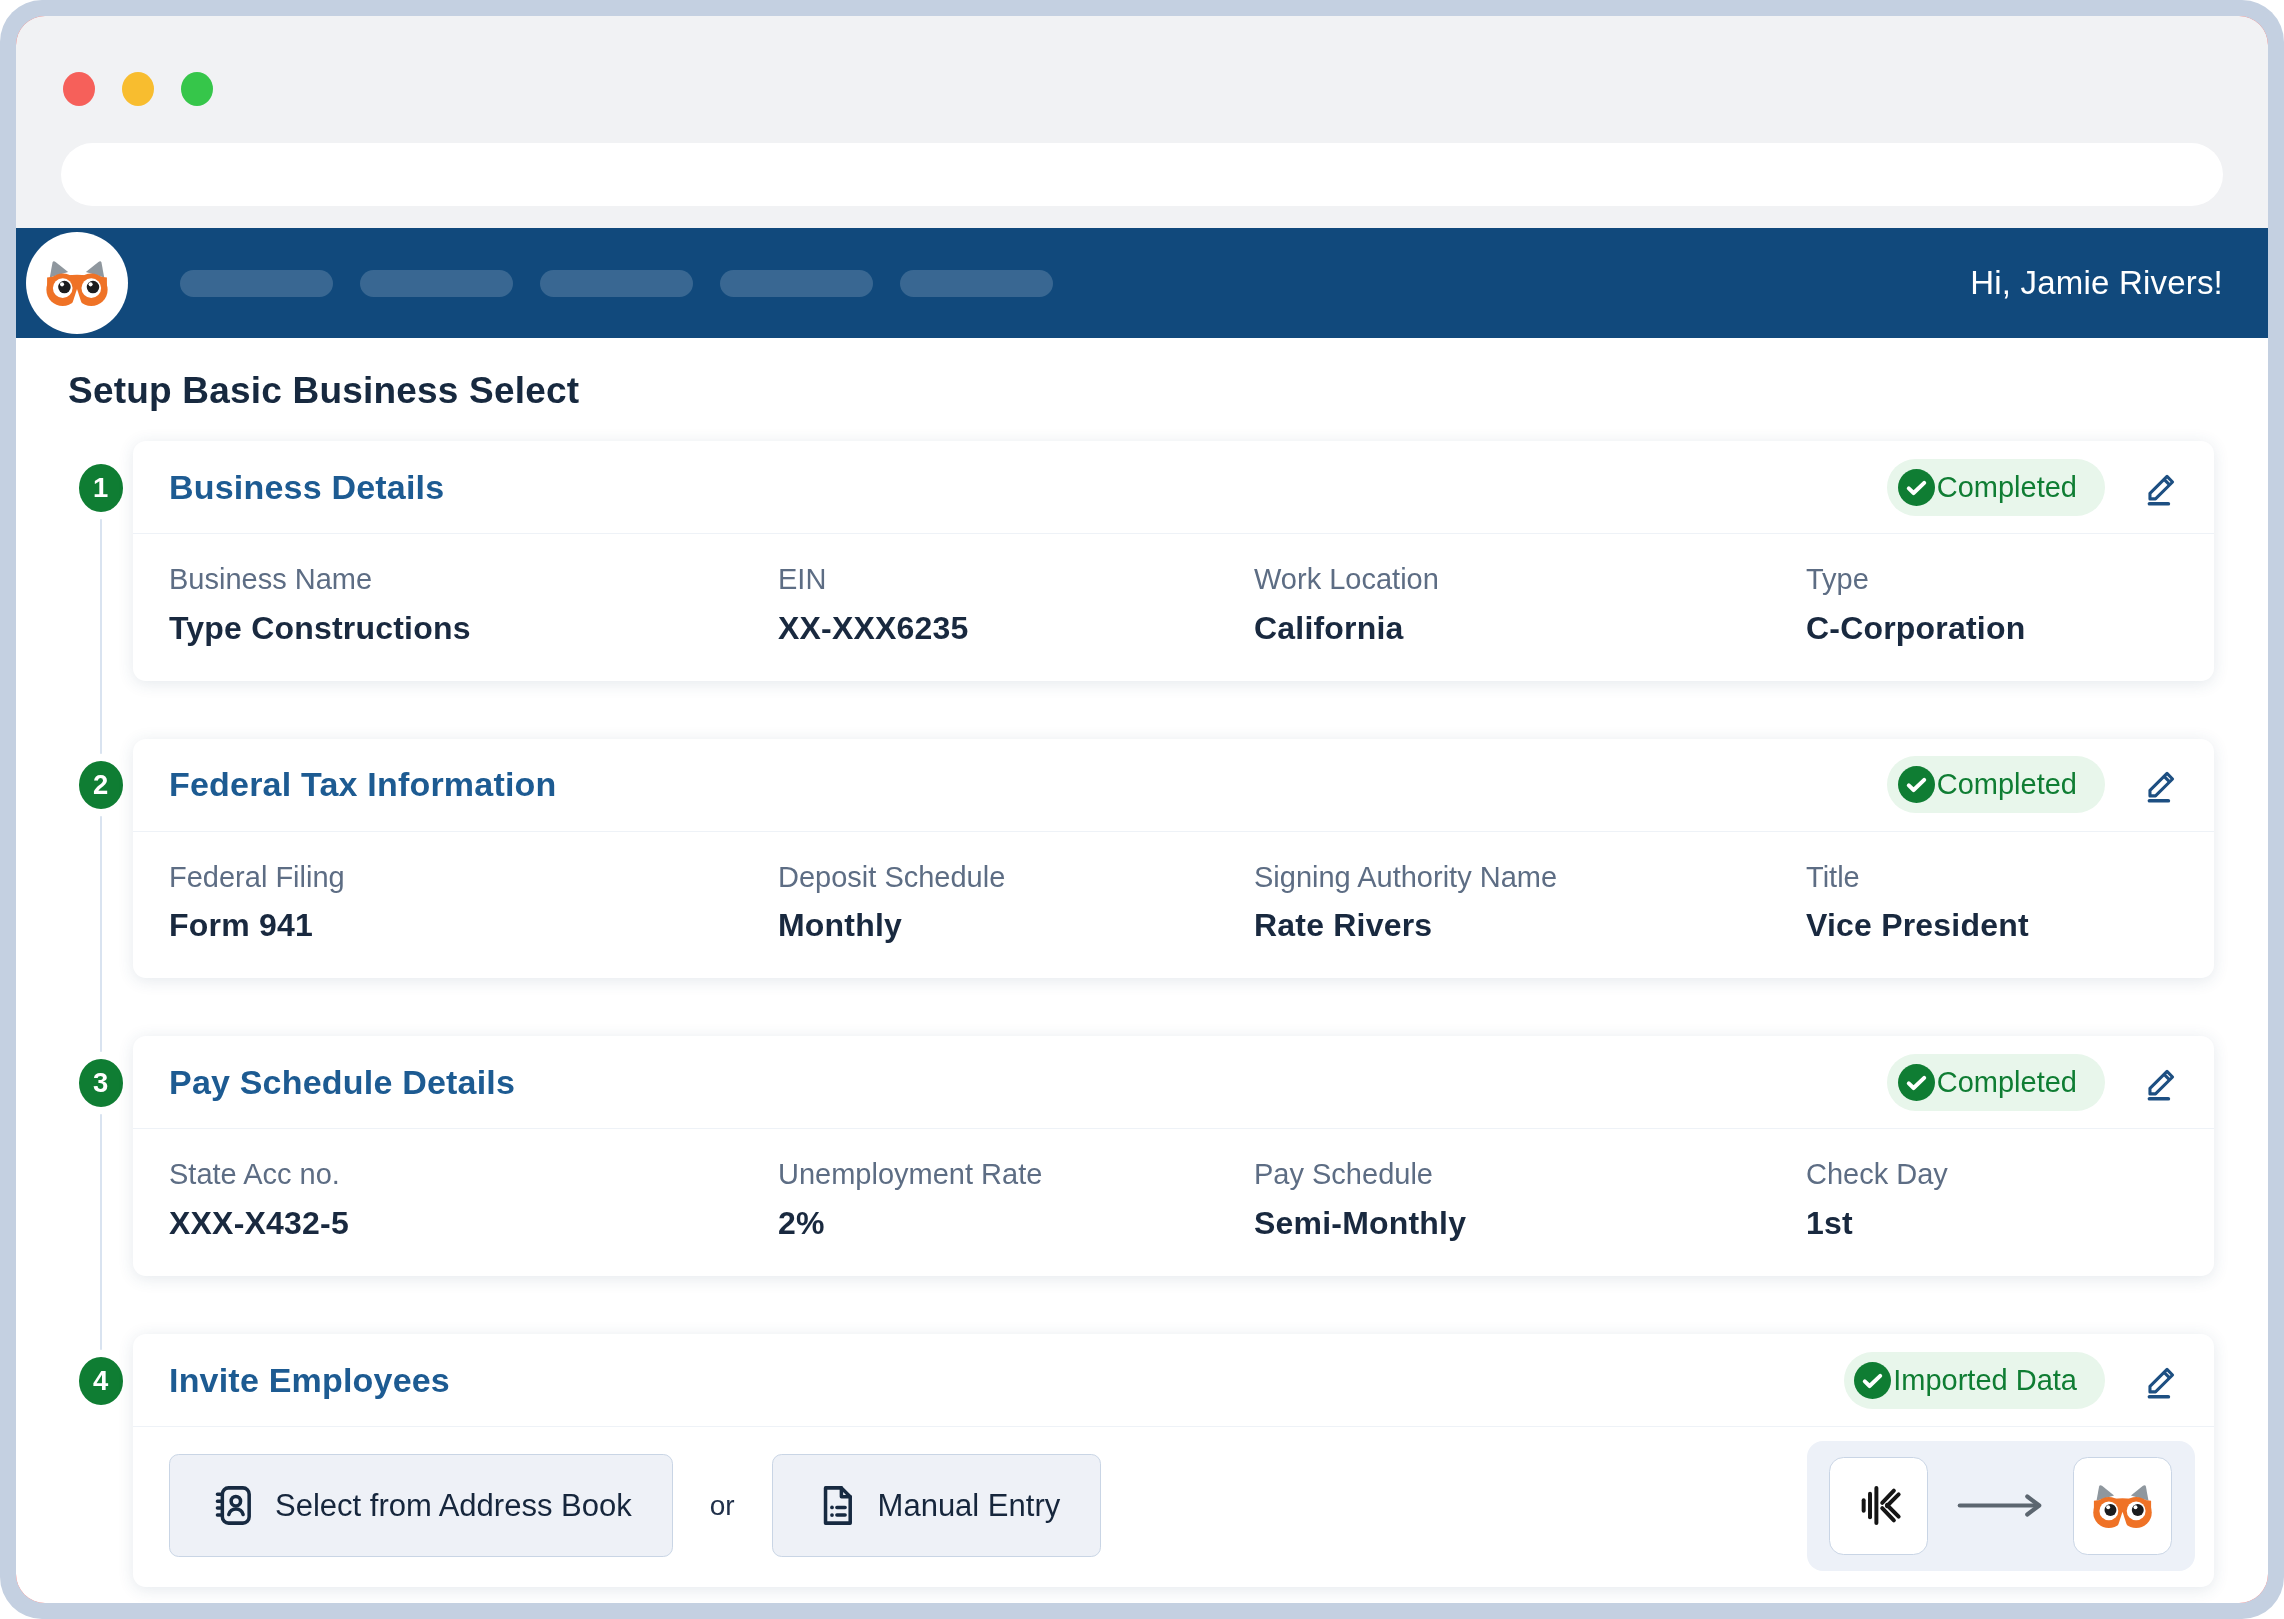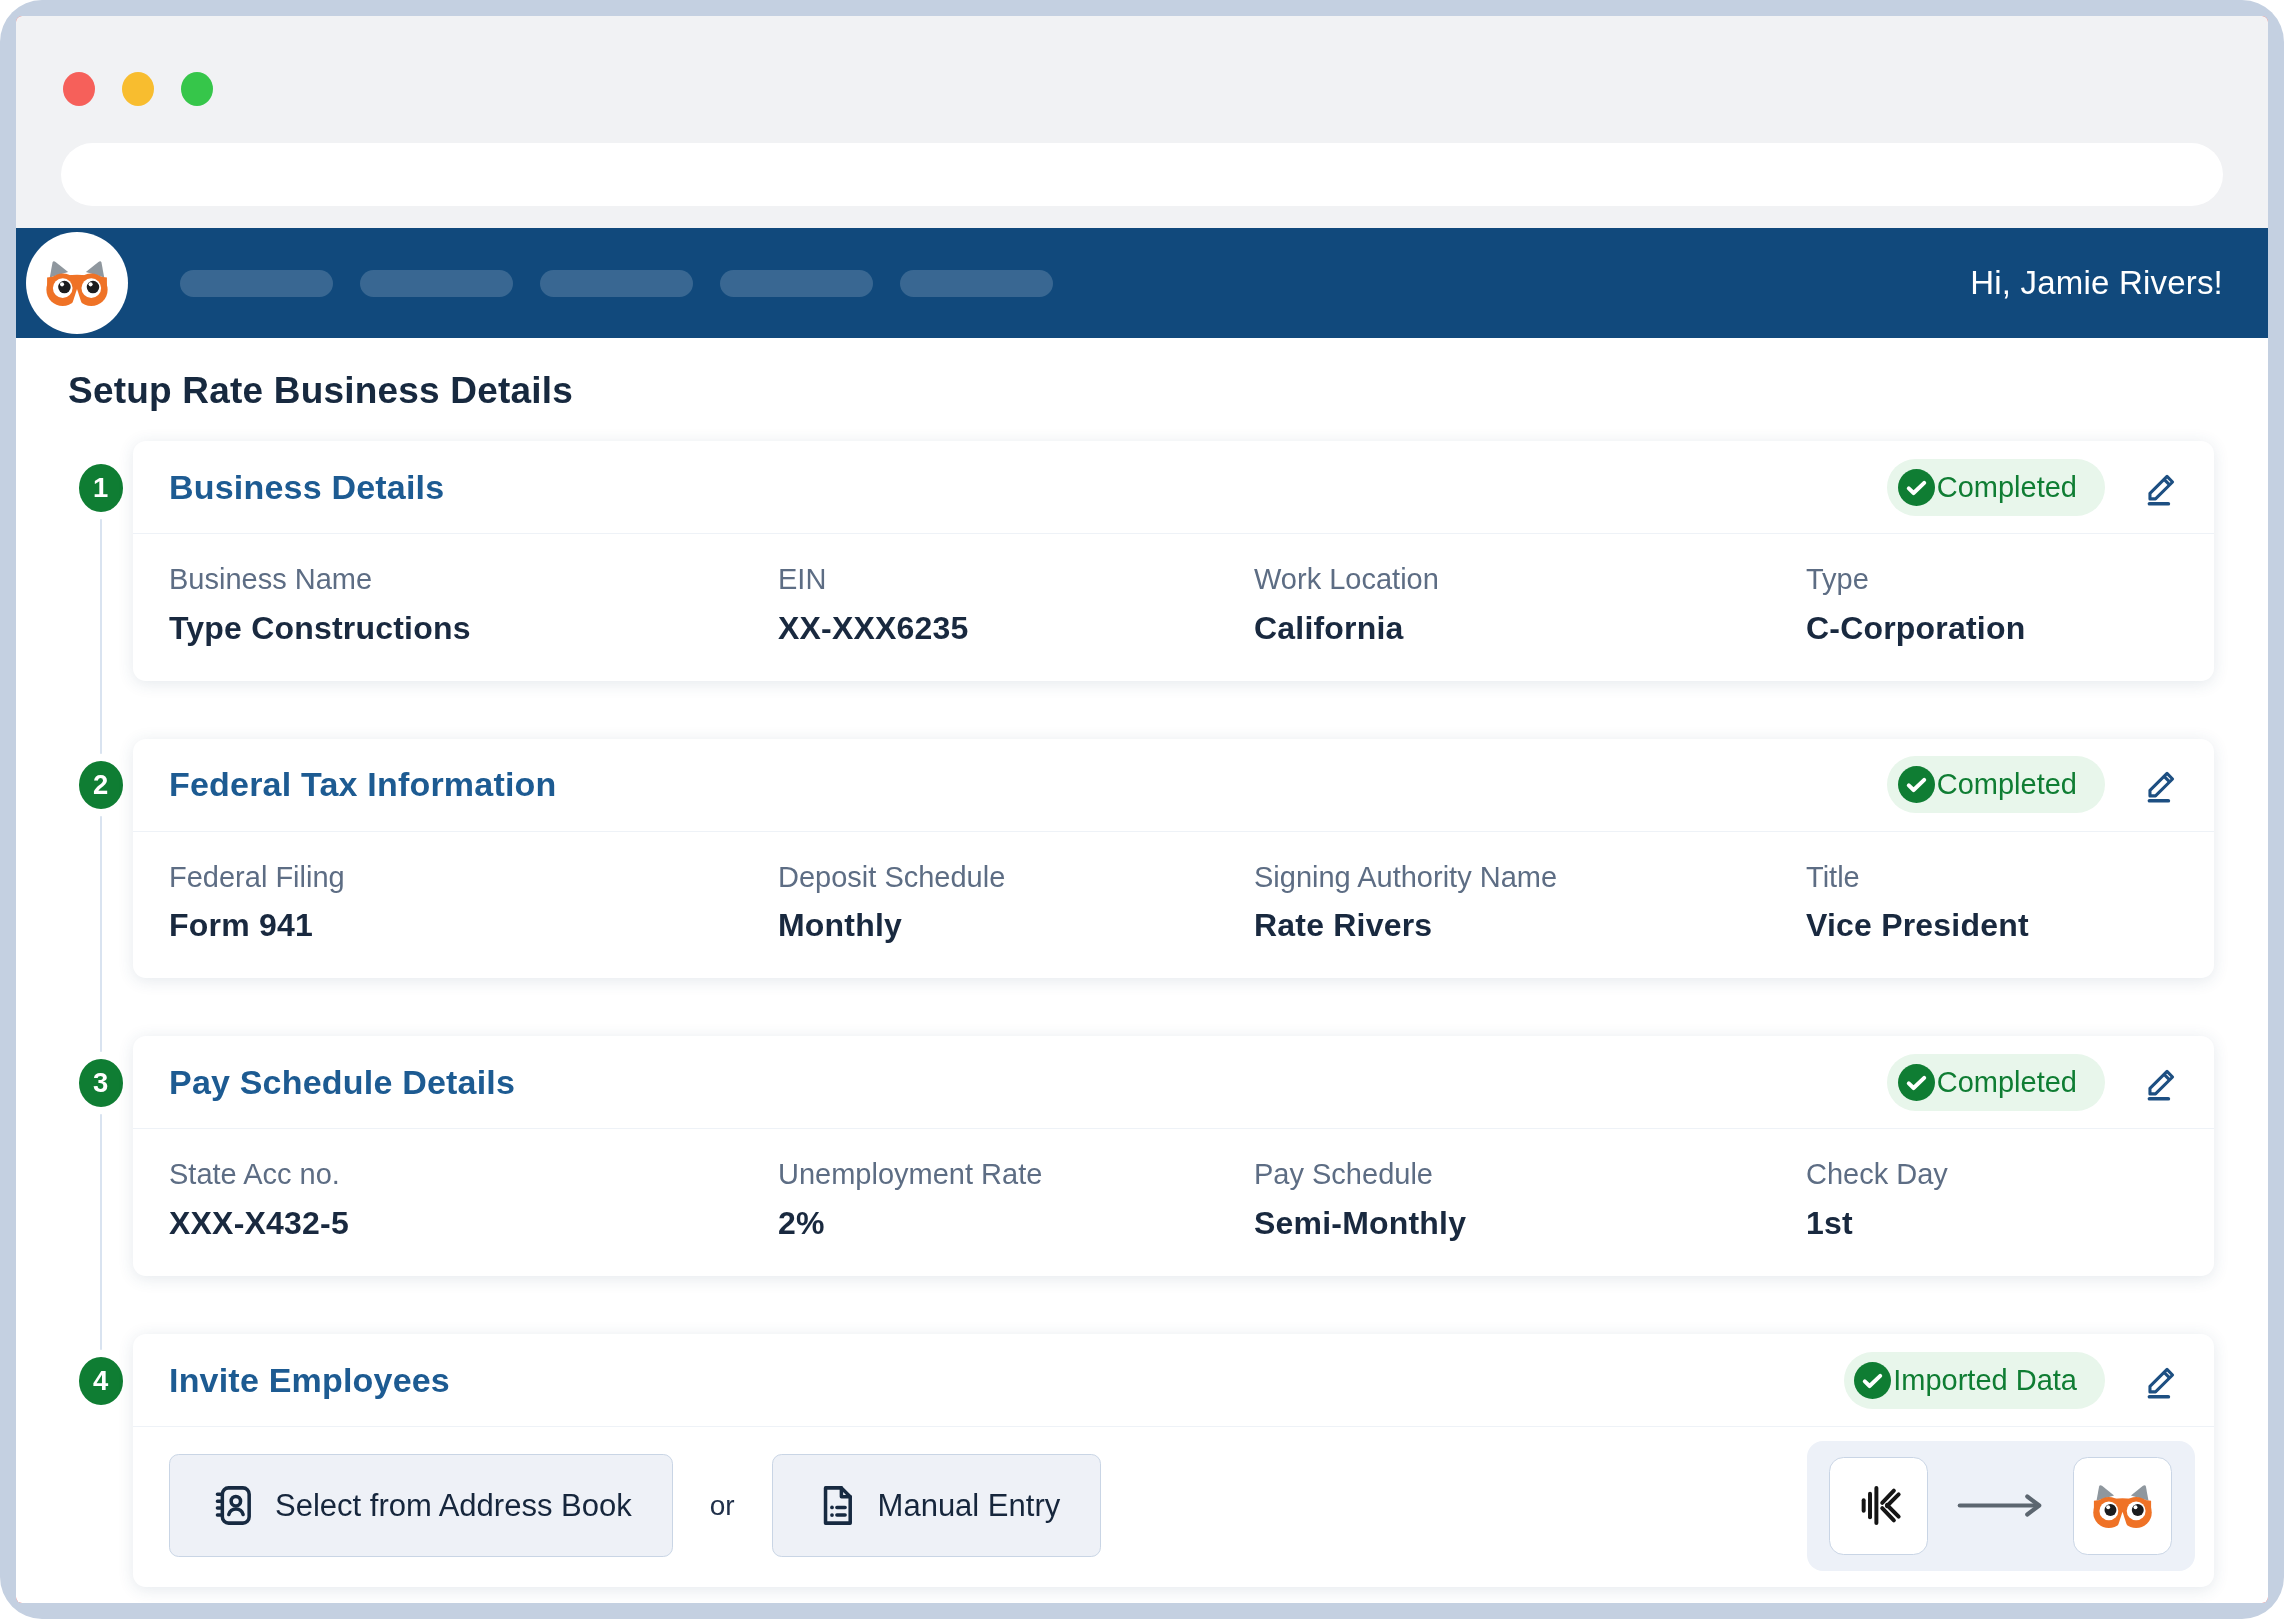--- a/index.html
+++ b/index.html
@@ -11,21 +11,21 @@
   }
   .frame {
     width: 2284px; height: 1619px;
     background: #c4d0e1;
     border-radius: 42px;
     padding: 16px;
   }
   .window {
     width: 100%; height: 100%;
     background: #ef4444;
-    border-radius: 6px;
+    border-radius: 29px;
     overflow: hidden;
     display: flex; flex-direction: column;
   }
   
   .chrome {
     height: 212px; flex: none;
     background: #f1f2f4;
     position: relative;
   }
   .traffic-lights { position: absolute; left: 47px; top 56px; top: 56px; display: flex; gap: 27px; }
@@ -191,21 +191,21 @@
         <div class="pill"></div>
         <div class="pill"></div>
         <div class="pill"></div>
         <div class="pill"></div>
       </div>
       <div class="greeting">Hi, Jamie Rivers!</div>
     </div>
 
     <div class="content">
       <div class="connector"></div>
-      <h1 class="page-title">Setup Rate Business Details</h1>
+      <h1 class="page-title">Setup Basic Business Select</h1>
 
       <div class="section">
         <div class="badge-col">
           <div class="num-badge">1</div>
         </div>
         <div class="card">
           <div class="card-header">
             <div class="card-title">Business Details</div>
             <div class="status-badge">
               <svg viewBox="0 0 24 24" aria-hidden="true">

